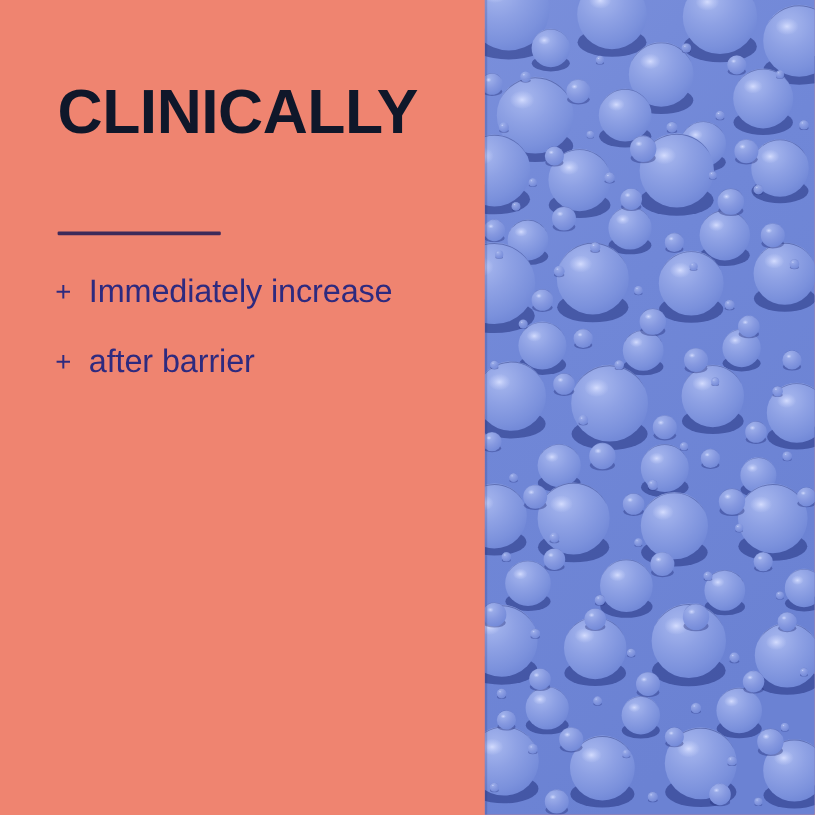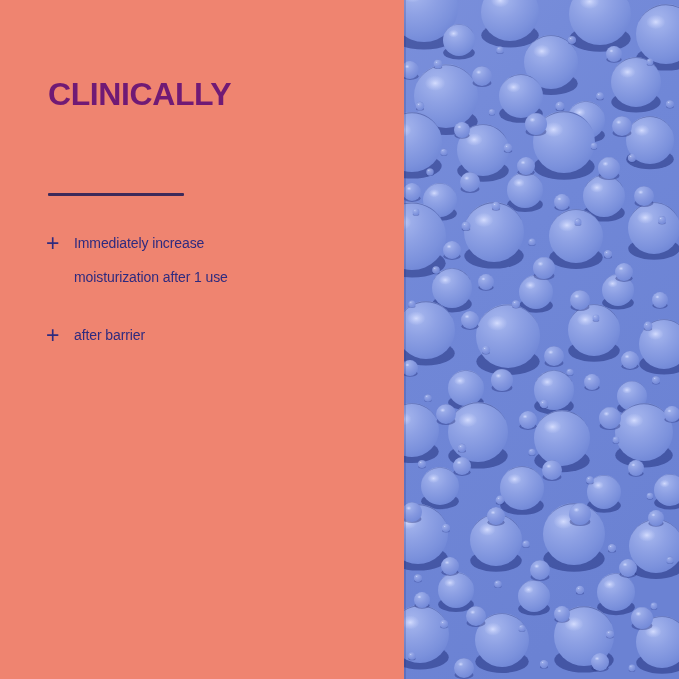--- a/index.html
+++ b/index.html
@@ -19,24 +19,24 @@
   #left-panel {
     position:relative;
     width:404px; height:679px;
     background:#ef8470;
     flex:0 0 404px;
   }
   #headline {
     position:absolute;
     left:48px; top:70px;
     width:330px;
-    color:#701a75;
+    color:#0f172a;
     font-family:"Liberation Sans", sans-serif;
     font-weight:700;
-    font-size:32px;
+    font-size:52px;
     line-height:48px;
     letter-spacing:-0.4px;
     text-transform:uppercase;
   }
   #headline .hl-line { display:block; white-space:nowrap; }
 
   #divider {
     position:absolute;
     left:48px; top:193px;
     width:136px; height:3px;
@@ -63,21 +63,21 @@
     font-weight:500;
     font-size:23px;
     line-height:34px;
     text-align:left;
   }
   .benefit-text {
     flex:1 1 auto;
     color:#2e2a7f;
     font-family:"Liberation Sans", sans-serif;
     font-weight:400;
-    font-size:14px;
+    font-size:27px;
     line-height:34px;
     letter-spacing:-0.1px;
   }
   .benefit-text .bt-line { display:block; white-space:nowrap; }
 
   
   #right-panel {
     position:relative;
     width:275px; height:679px;
     flex:0 0 275px;
@@ -110,21 +110,20 @@
     </div>
 
     <div id="divider"></div>
 
     <div id="benefits">
 
       <div class="benefit-row">
         <span class="benefit-bullet">+</span>
         <span class="benefit-text">
           <span class="bt-line">Immediately increase</span>
-          <span class="bt-line">moisturization after 1 use</span>
         </span>
       </div>
 
       <div class="benefit-row">
         <span class="benefit-bullet">+</span>
         <span class="benefit-text">
           <span class="bt-line">after barrier</span>
         </span>
       </div>
 

